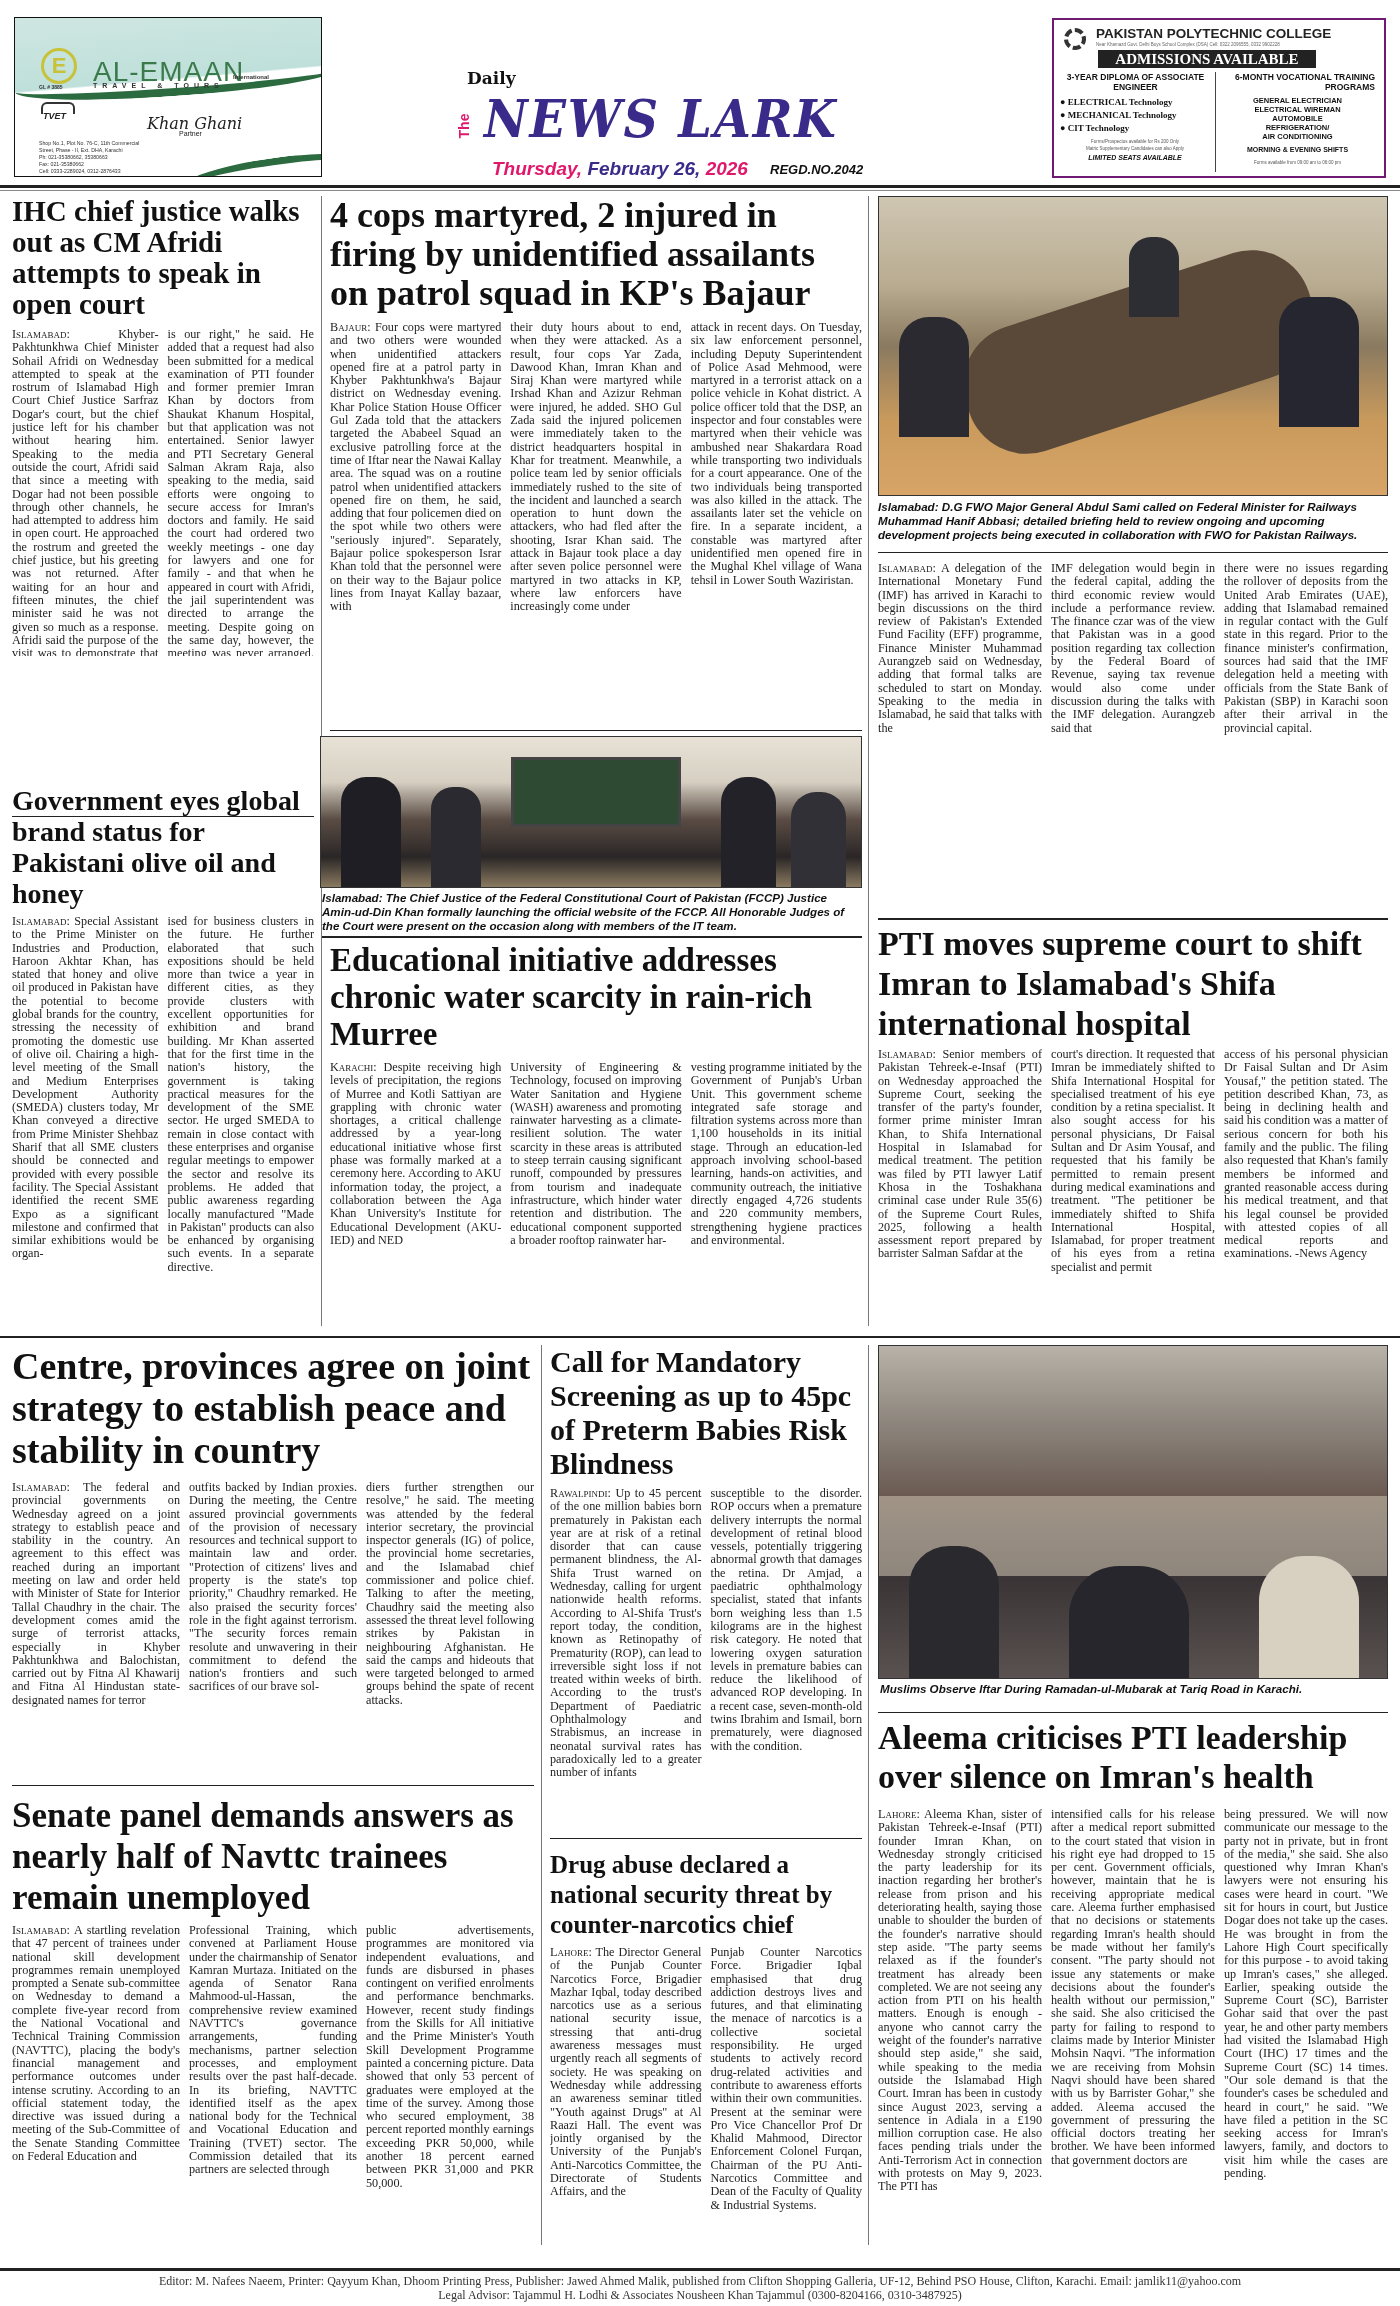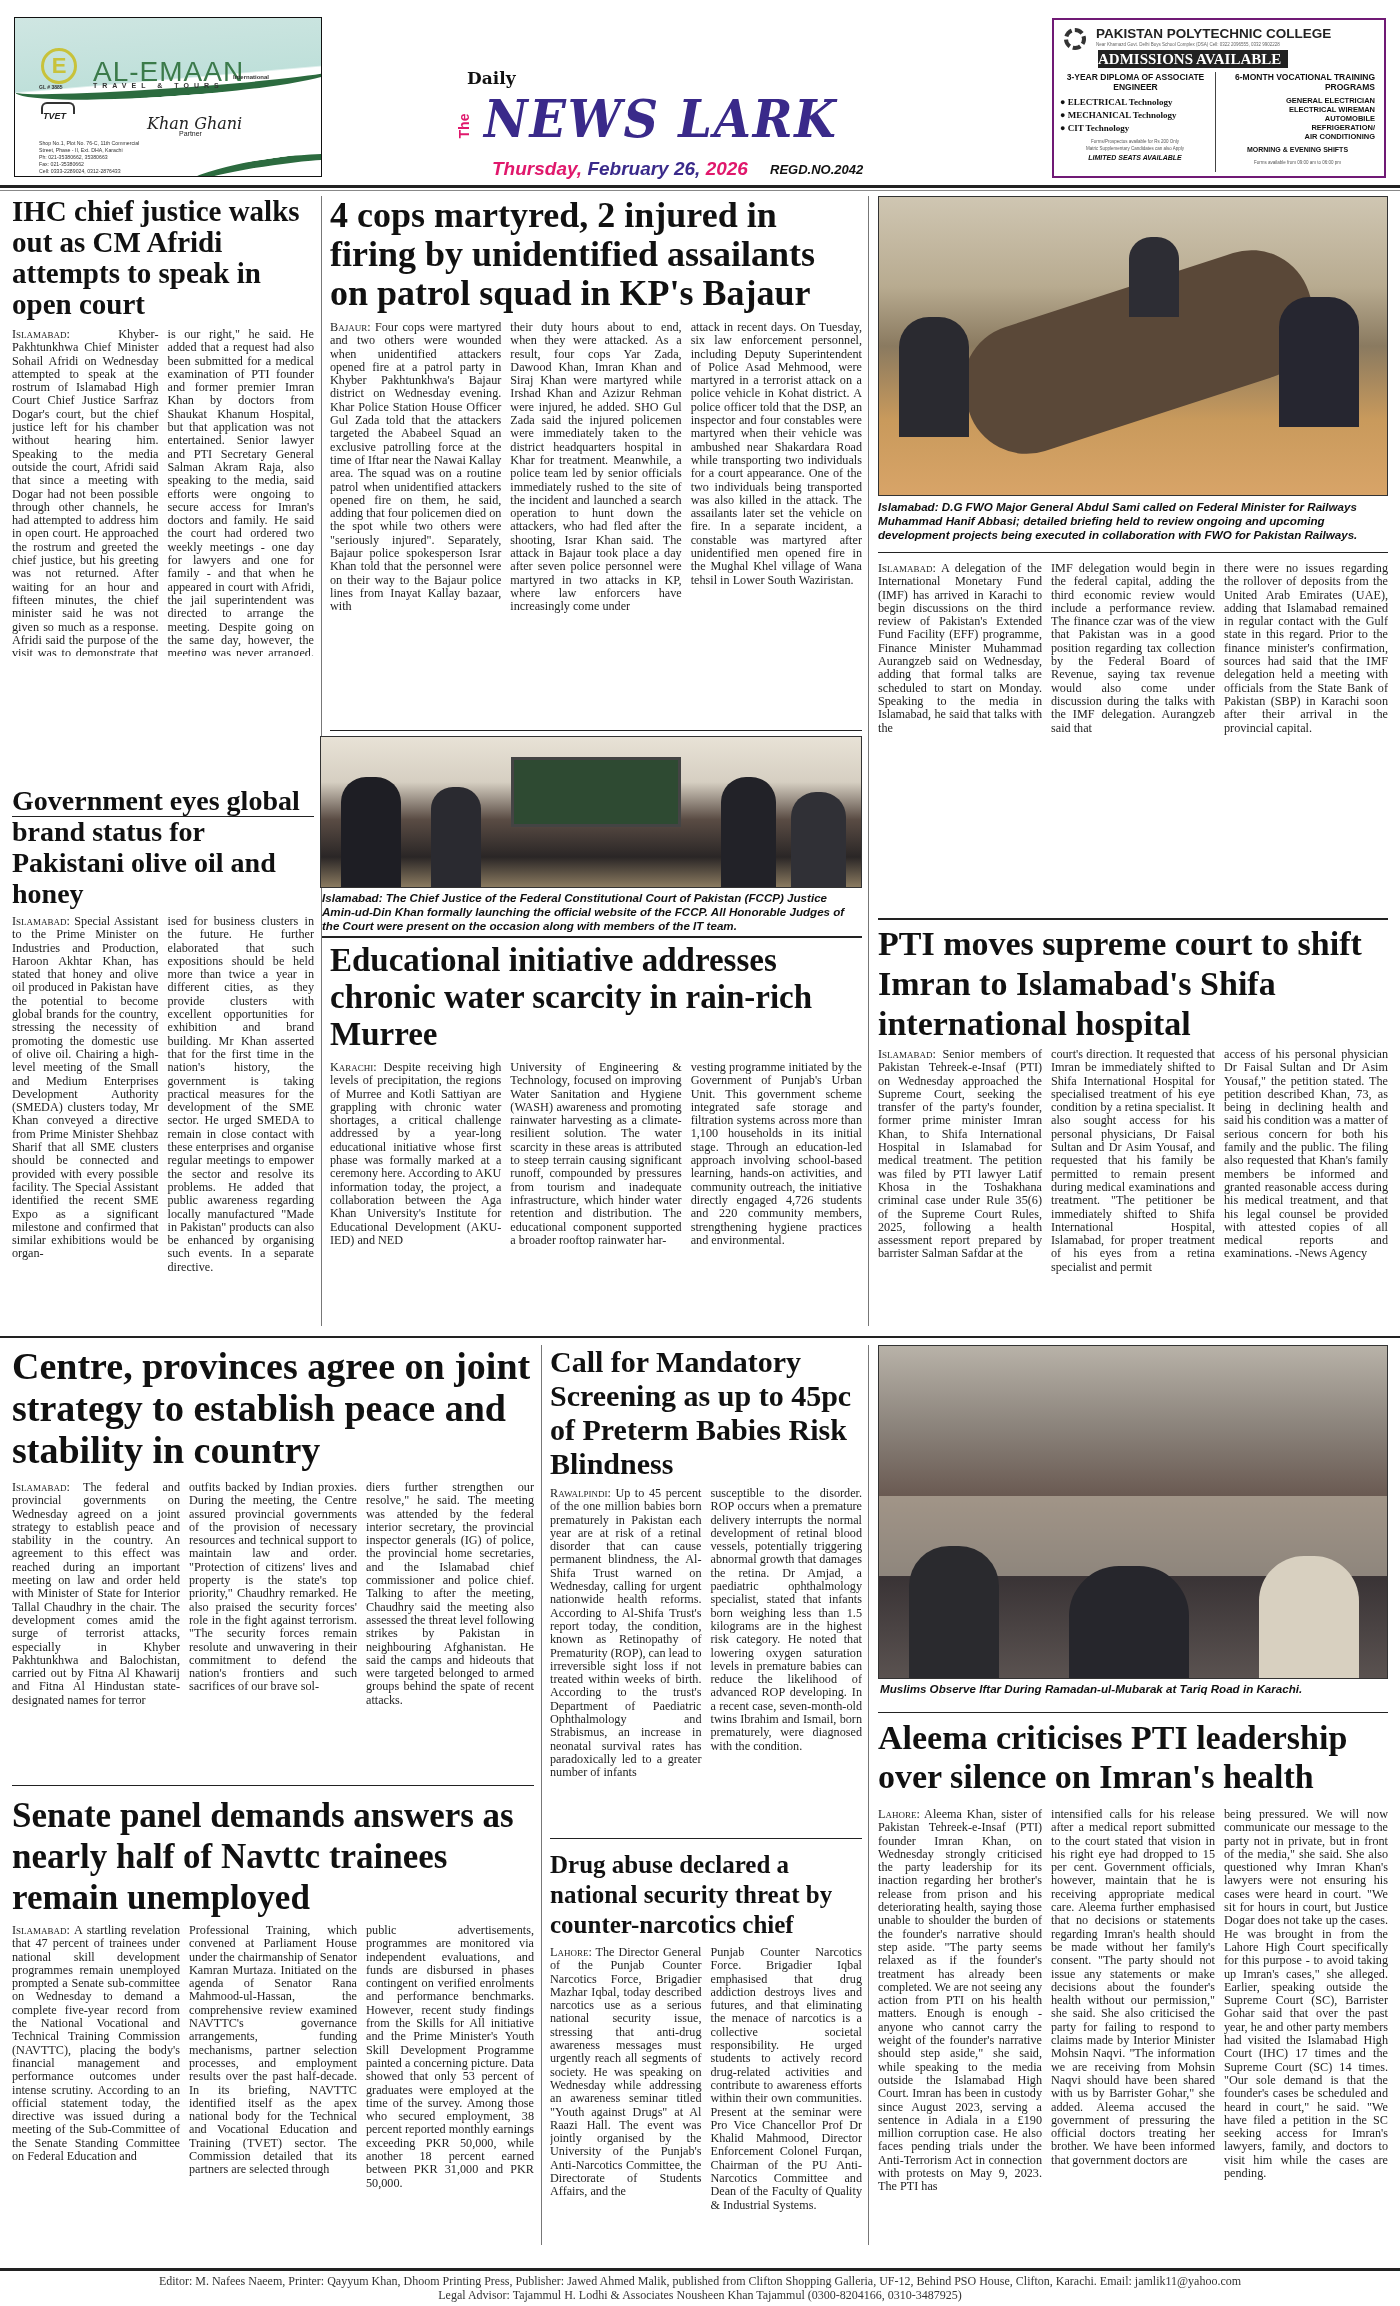--- a/index.html
+++ b/index.html
@@ -55,35 +55,35 @@
     <span style="color:#3a2a8a">February 26,</span>
     <span style="color:#e0186c">2026</span>
   </div>
   <div class="abs" style="left:300px;top:94px;font:italic bold 13px 'Liberation Sans',sans-serif;color:#111;white-space:nowrap">REGD.NO.2042</div>
 </div>
 
 <div class="abs ad2">
   <div class="abs" style="left:10px;top:8px;width:22px;height:22px;border-radius:50%;border:4px dashed #333"></div>
   <div class="abs sansb" style="left:42px;top:6px;font-size:13.5px;white-space:nowrap;color:#222">PAKISTAN POLYTECHNIC COLLEGE</div>
   <div class="abs" style="left:42px;top:22px;font:4.5px 'Liberation Sans',sans-serif;color:#666;white-space:nowrap">Near Khamazd Govt. Delhi Boys School Complex (DSA) Cell: 0322 2096555, 0332 9902228</div>
-  <div class="abs" style="left:44px;top:30px;width:190px;height:18px;background:#222;color:#fff;font:bold 15px 'Liberation Serif',serif;line-height:18px">ADMISSIONS AVAILABLE</div>
+  <div class="abs" style="left:44px;top:30px;width:218px;height:18px;background:#222;color:#fff;font:bold 15px 'Liberation Serif',serif;text-align:center;line-height:18px">ADMISSIONS AVAILABLE</div>
   <div class="abs" style="left:4px;top:52px;width:155px;font:bold 8.5px/10px 'Liberation Sans',sans-serif;text-align:center">3-YEAR DIPLOMA OF ASSOCIATE ENGINEER</div>
   <div class="abs" style="left:166px;top:52px;width:155px;font:bold 8.5px/10px 'Liberation Sans',sans-serif;text-align:right">6-MONTH VOCATIONAL TRAINING PROGRAMS</div>
   <div class="abs" style="left:161px;top:52px;width:1px;height:100px;background:#444"></div>
   <div class="abs" style="left:6px;top:76px;font:bold 9px/13px 'Liberation Serif',serif">
     <div>● <span>ELECTRICAL Technology</span></div>
     <div>● <span>MECHANICAL Technology</span></div>
     <div>● <span>CIT Technology</span></div>
   </div>
   <div class="abs" style="left:6px;top:118px;width:150px;font:4.5px/7px 'Liberation Sans',sans-serif;color:#555;text-align:center">
     <div>Forms/Prospectus available for Rs 200 Only</div>
     <div>Matric Supplementary Candidates can also Apply</div>
   </div>
   <div class="abs sansb" style="left:6px;top:134px;width:150px;font-size:7px;font-style:italic;text-align:center">LIMITED SEATS AVAILABLE</div>
-  <div class="abs" style="left:166px;top:76px;width:155px;font:bold 7.5px/9px 'Liberation Sans',sans-serif;text-align:right">
+  <div class="abs" style="left:166px;top:76px;width:155px;font:bold 7.5px/9px 'Liberation Sans',sans-serif;text-align:center">
     <div>GENERAL ELECTRICIAN</div>
     <div>ELECTRICAL WIREMAN</div>
     <div>AUTOMOBILE</div>
     <div>REFRIGERATION/</div>
     <div>AIR CONDITIONING</div>
   </div>
   <div class="abs sansb" style="left:166px;top:126px;width:155px;font-size:7px;text-align:center">MORNING &amp; EVENING SHIFTS</div>
   <div class="abs" style="left:166px;top:140px;width:155px;font:4.5px 'Liberation Sans',sans-serif;color:#555;text-align:center">Forms available from 09:00 am to 06:00 pm</div>
 </div>
 

